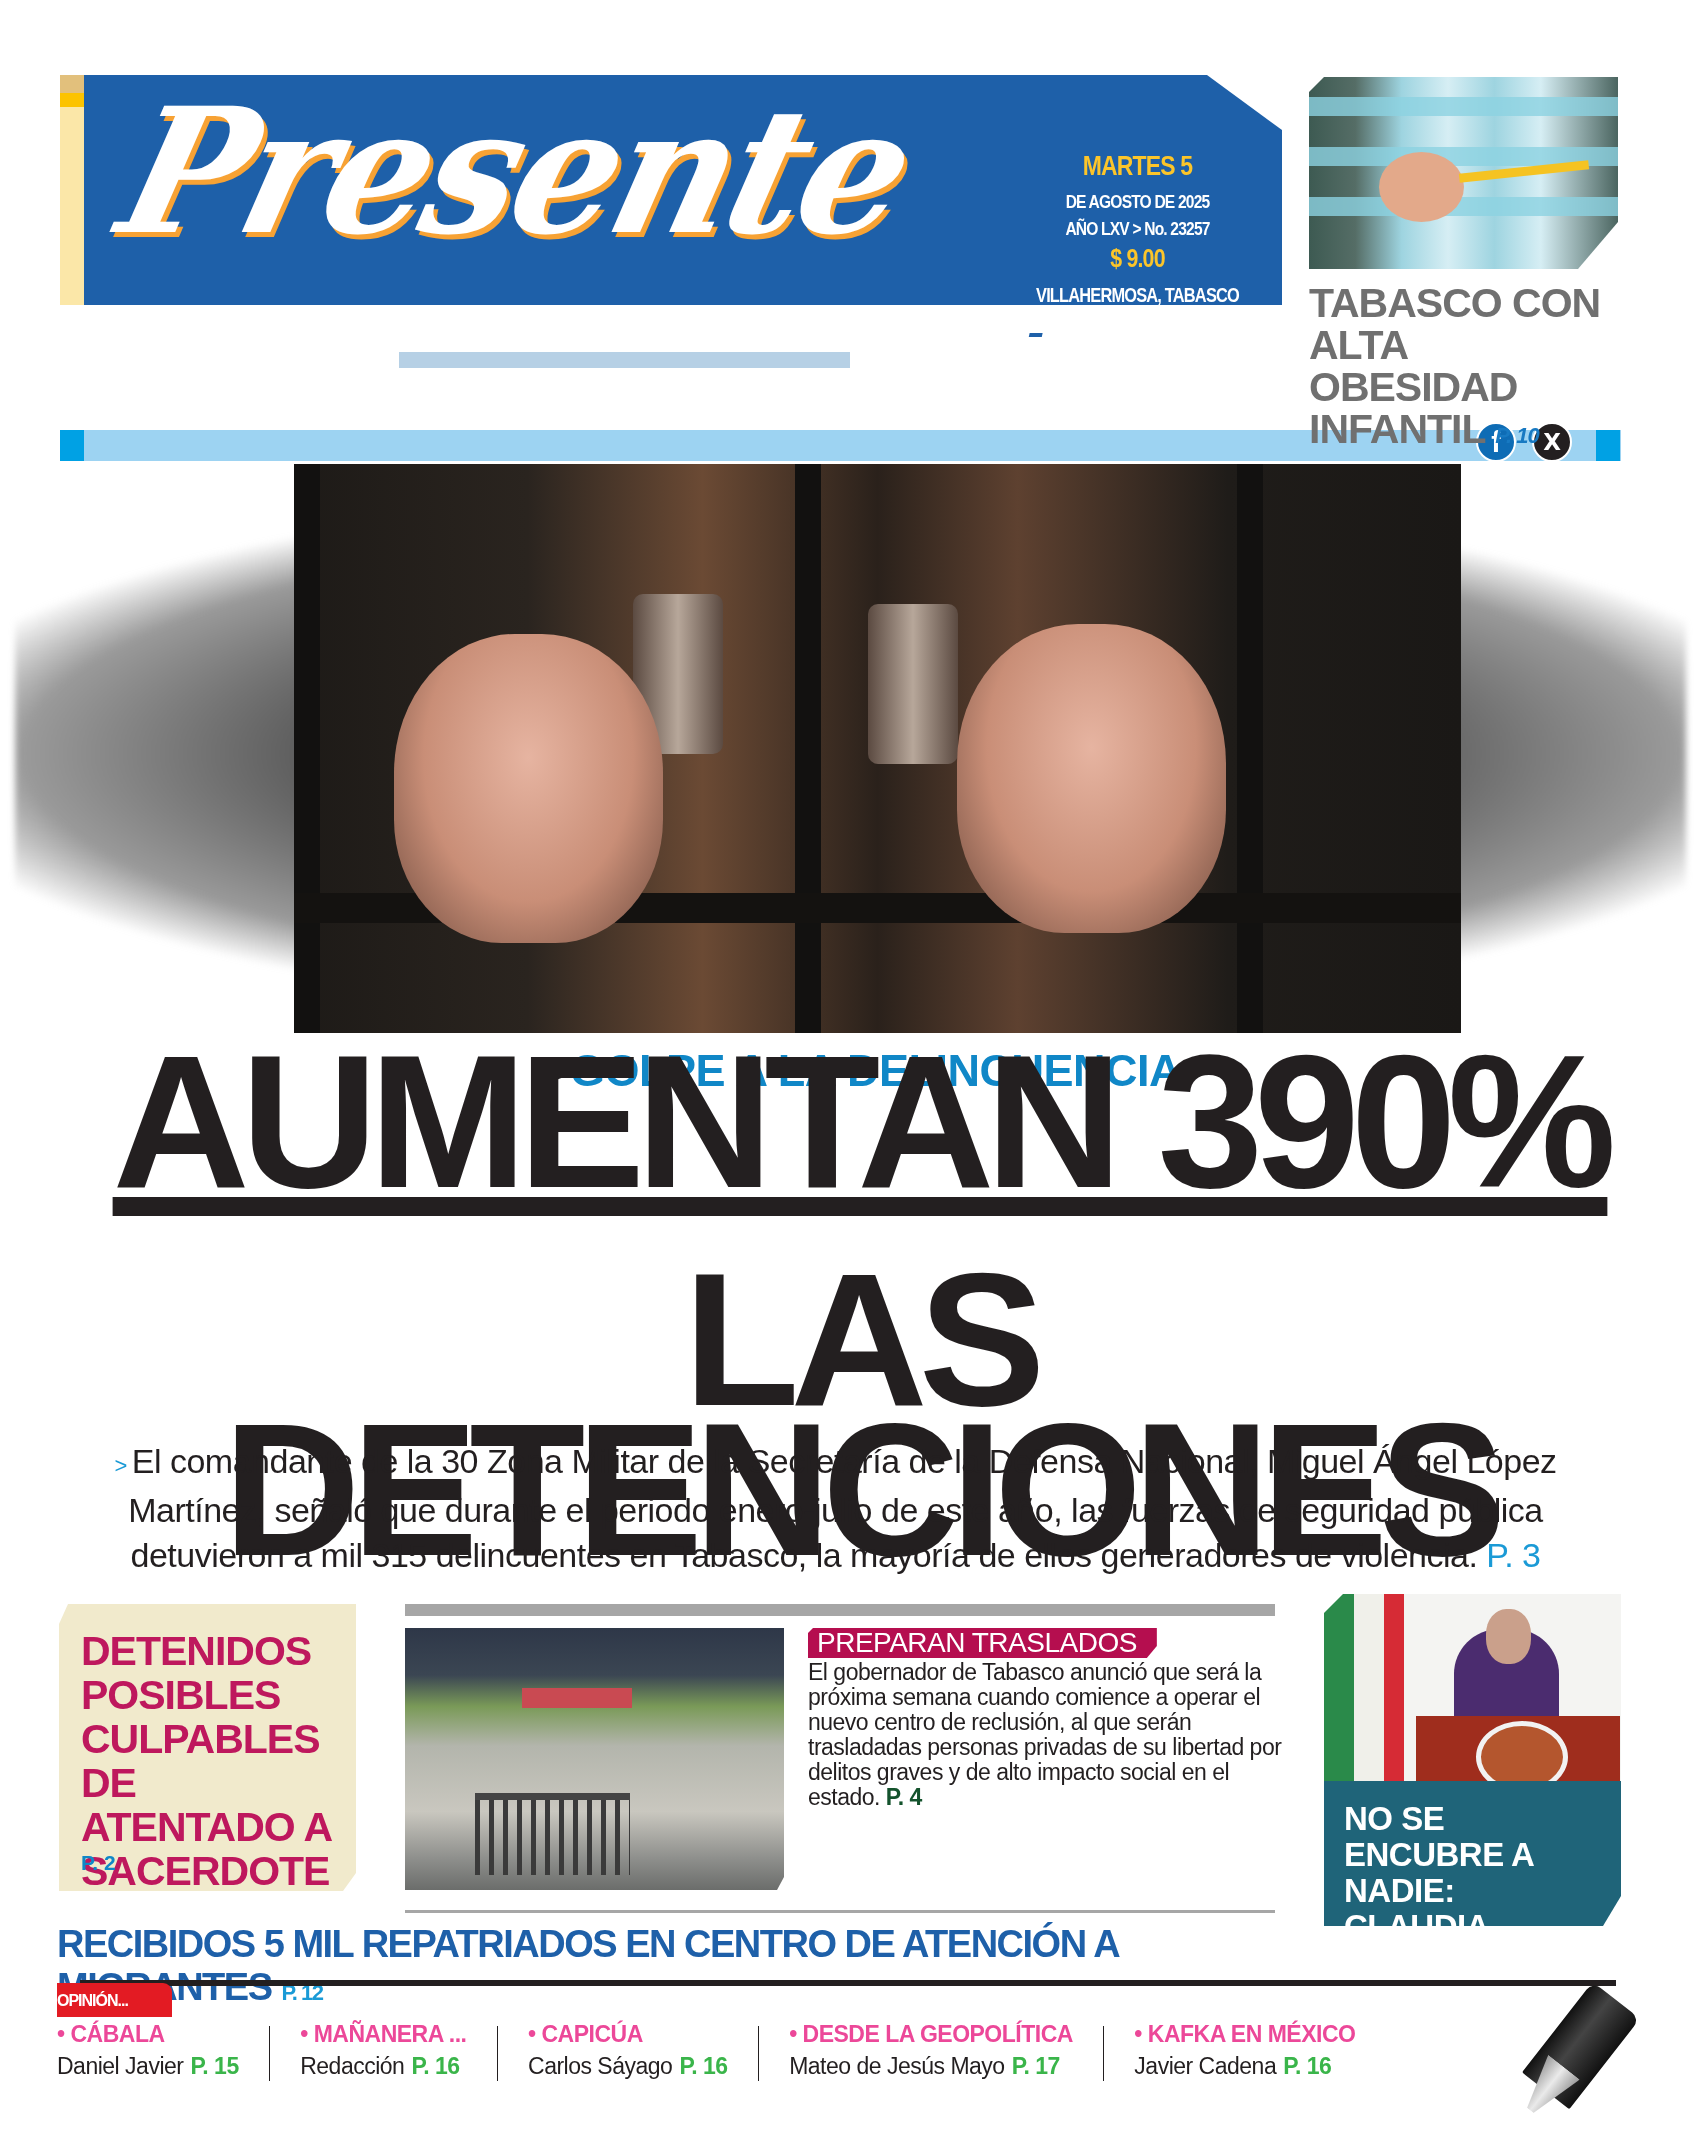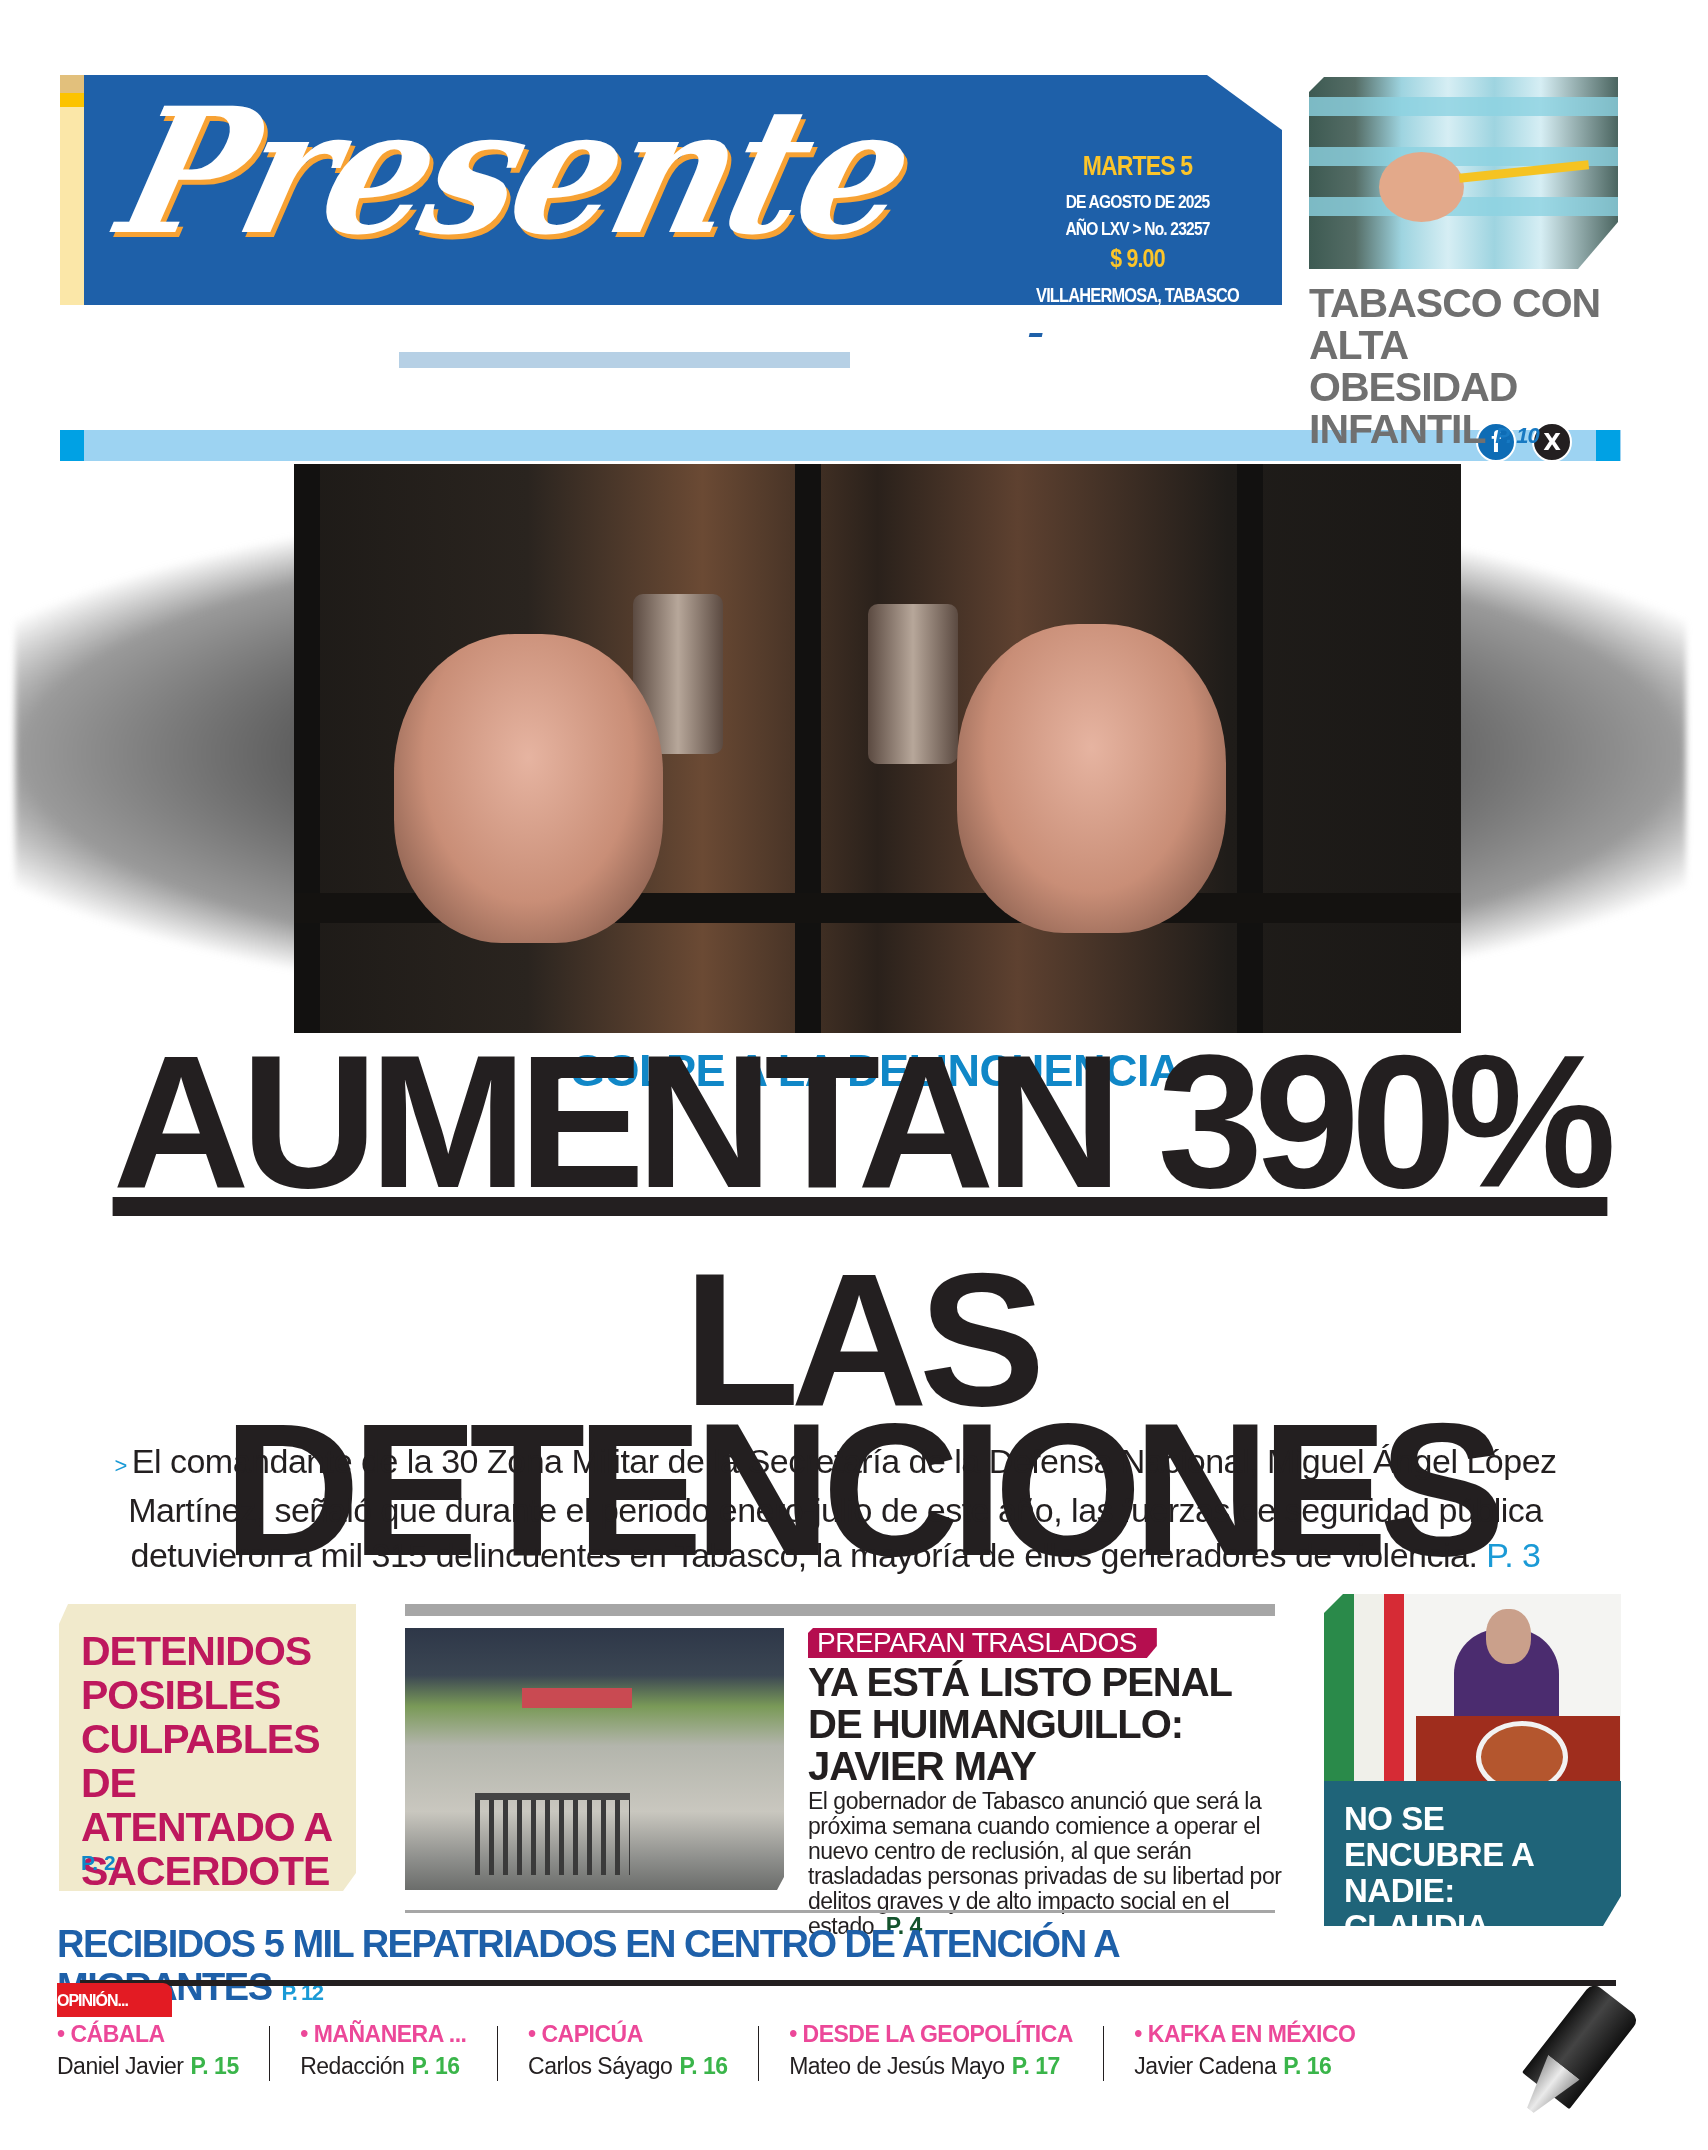--- a/index.html
+++ b/index.html
@@ -167,21 +167,20 @@
   <div class="pg">P. 2</div>
 </div>
 
 <div class="abs grayrule"></div>
 <div class="abs prison">
   <div class="roof"></div>
     <div class="pergola"></div>
 </div>
 <div class="abs story">
   <span class="tag">PREPARAN TRASLADOS</span>
-  <h2>YA ESTÁ LISTO PENAL DE HUIMANGUILLO: JAVIER MAY</h2>
   <p><span>El gobernador de Tabasco anunció que será la próxima semana cuando comience a operar el nuevo centro de reclusión, al que serán trasladadas personas privadas de su libertad por delitos graves y de alto impacto social en el estado.</span> <span class="pg">P. 4</span></p>
 </div>
 <div class="abs rule2"></div>
 
 <div class="abs sheinbaum">
   <div class="sh-photo">
     <div class="flag-w"></div>
       <div class="flag-r"></div>
     <div class="person"></div>
       <div class="head"></div>

